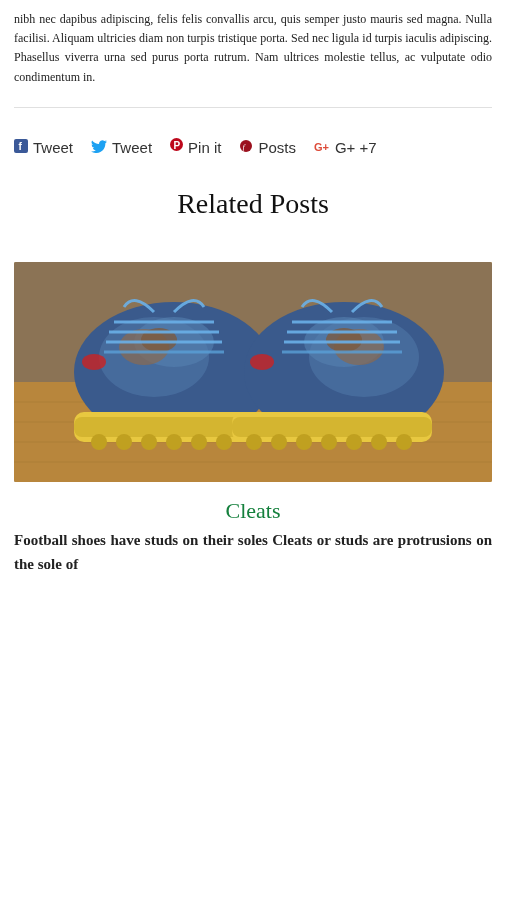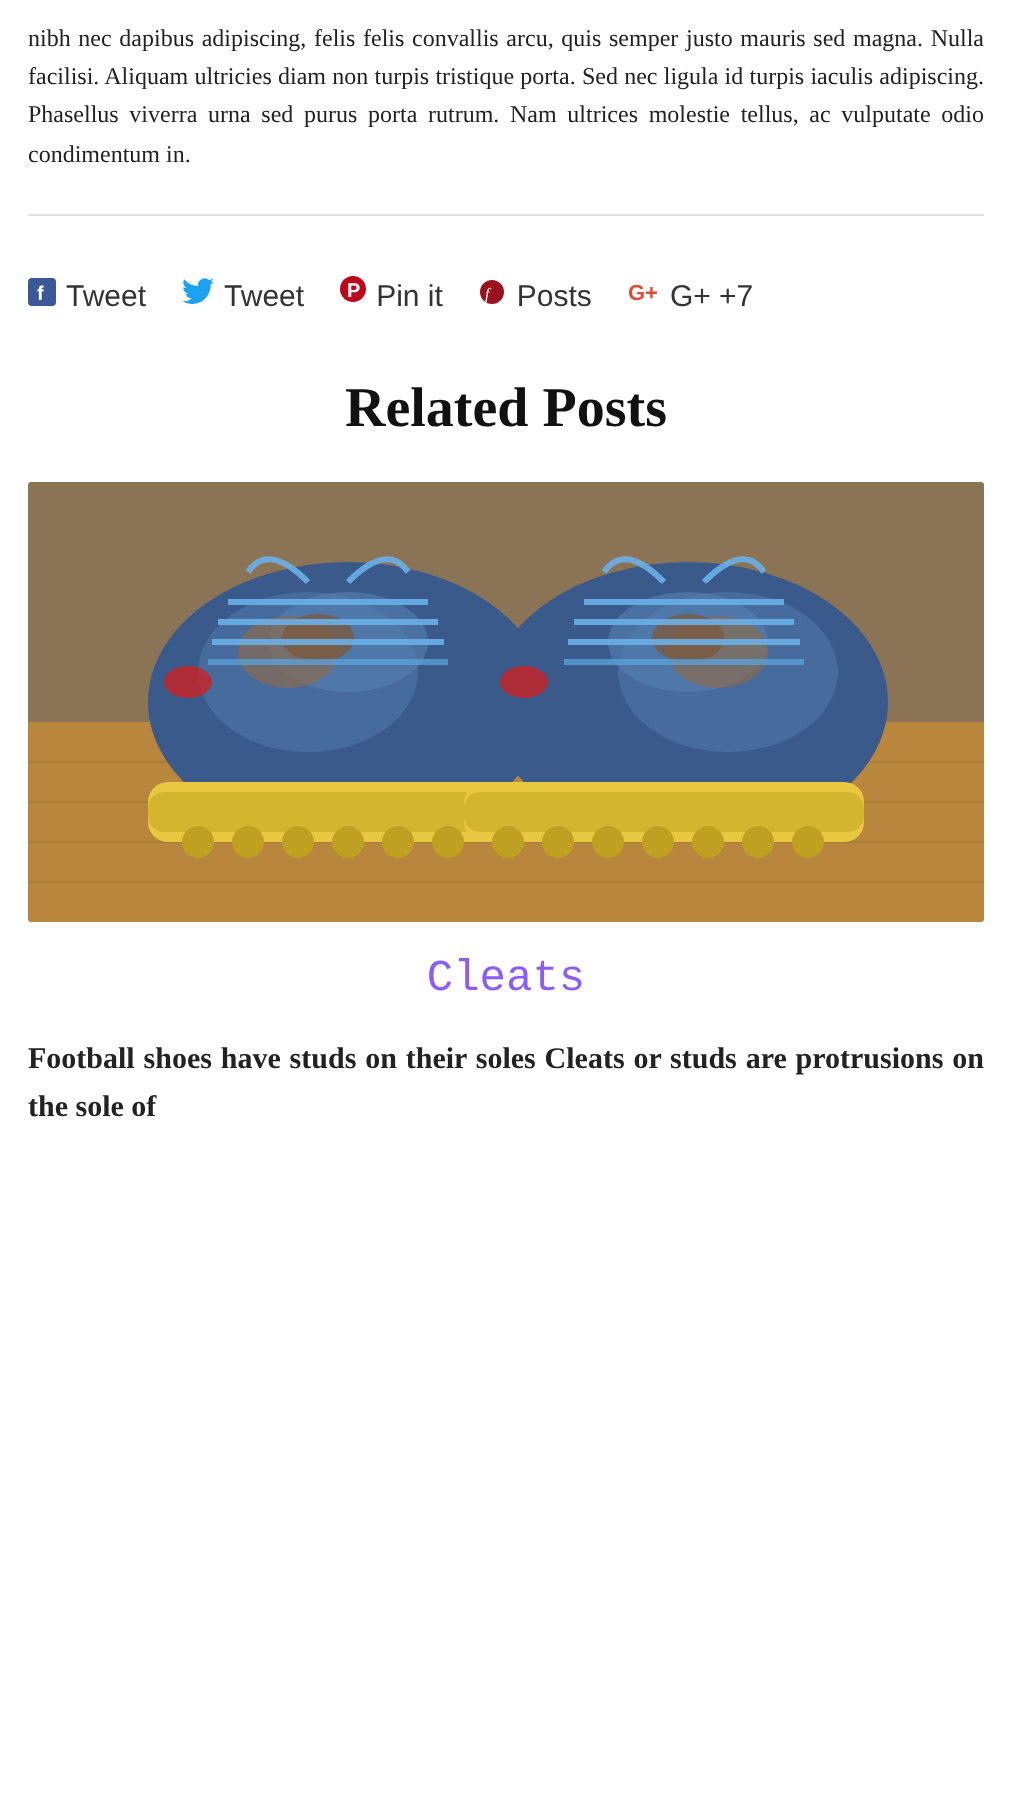--- a/index.html
+++ b/index.html
@@ -59,23 +59,23 @@
     .fancy-icon { color: #9b111e; }
     .google-icon { color: #dd4b39; }
 
     .related-section {
       padding: 10px 0 0 0;
       text-align: center;
     }
 
     .related-title {
       font-size: 28px;
-      font-weight: bold;
+      font-weight: normal;
       font-family: Georgia, serif;
-      margin-bottom: 20px;
+      margin-bottom: 42px;
       color: #111;
       text-align: center;
     }
 
     .post-image-container {
       width: 100%;
       padding: 0 14px;
       margin-bottom: 16px;
     }
 
@@ -84,23 +84,23 @@
       height: 220px;
       background: linear-gradient(135deg, #7a9cbf 0%, #4a6e8a 30%, #8b7355 70%, #c4a882 100%);
       position: relative;
       overflow: hidden;
       border-radius: 2px;
     }
 
     .post-title {
       font-size: 22px;
       font-weight: normal;
-      font-family: Liberation Mono, monospace;
-      margin-bottom: 16px;
-      color: #8b5cf6;
+      font-family: Liberation Serif, serif;
+      margin-bottom: 4px;
+      color: #15803d;
     }
 
     .post-excerpt {
       font-size: 15px;
       line-height: 1.6;
       text-align: justify;
       padding: 0 14px;
       color: #222;
       font-weight: bold;
     }

